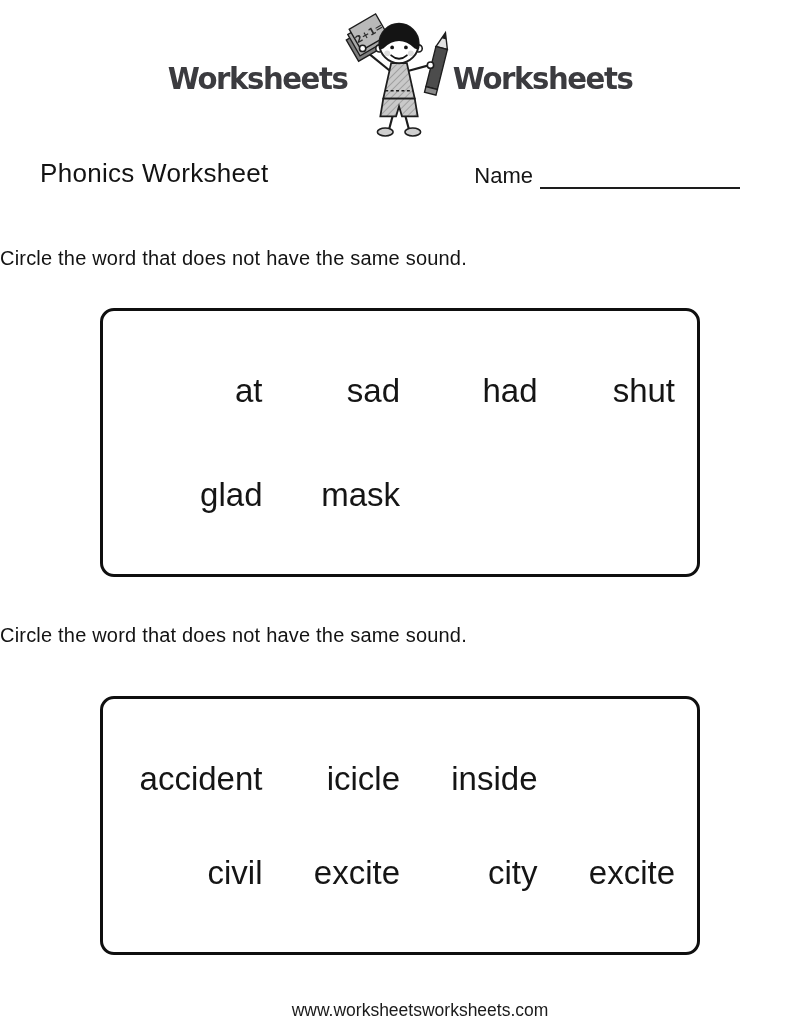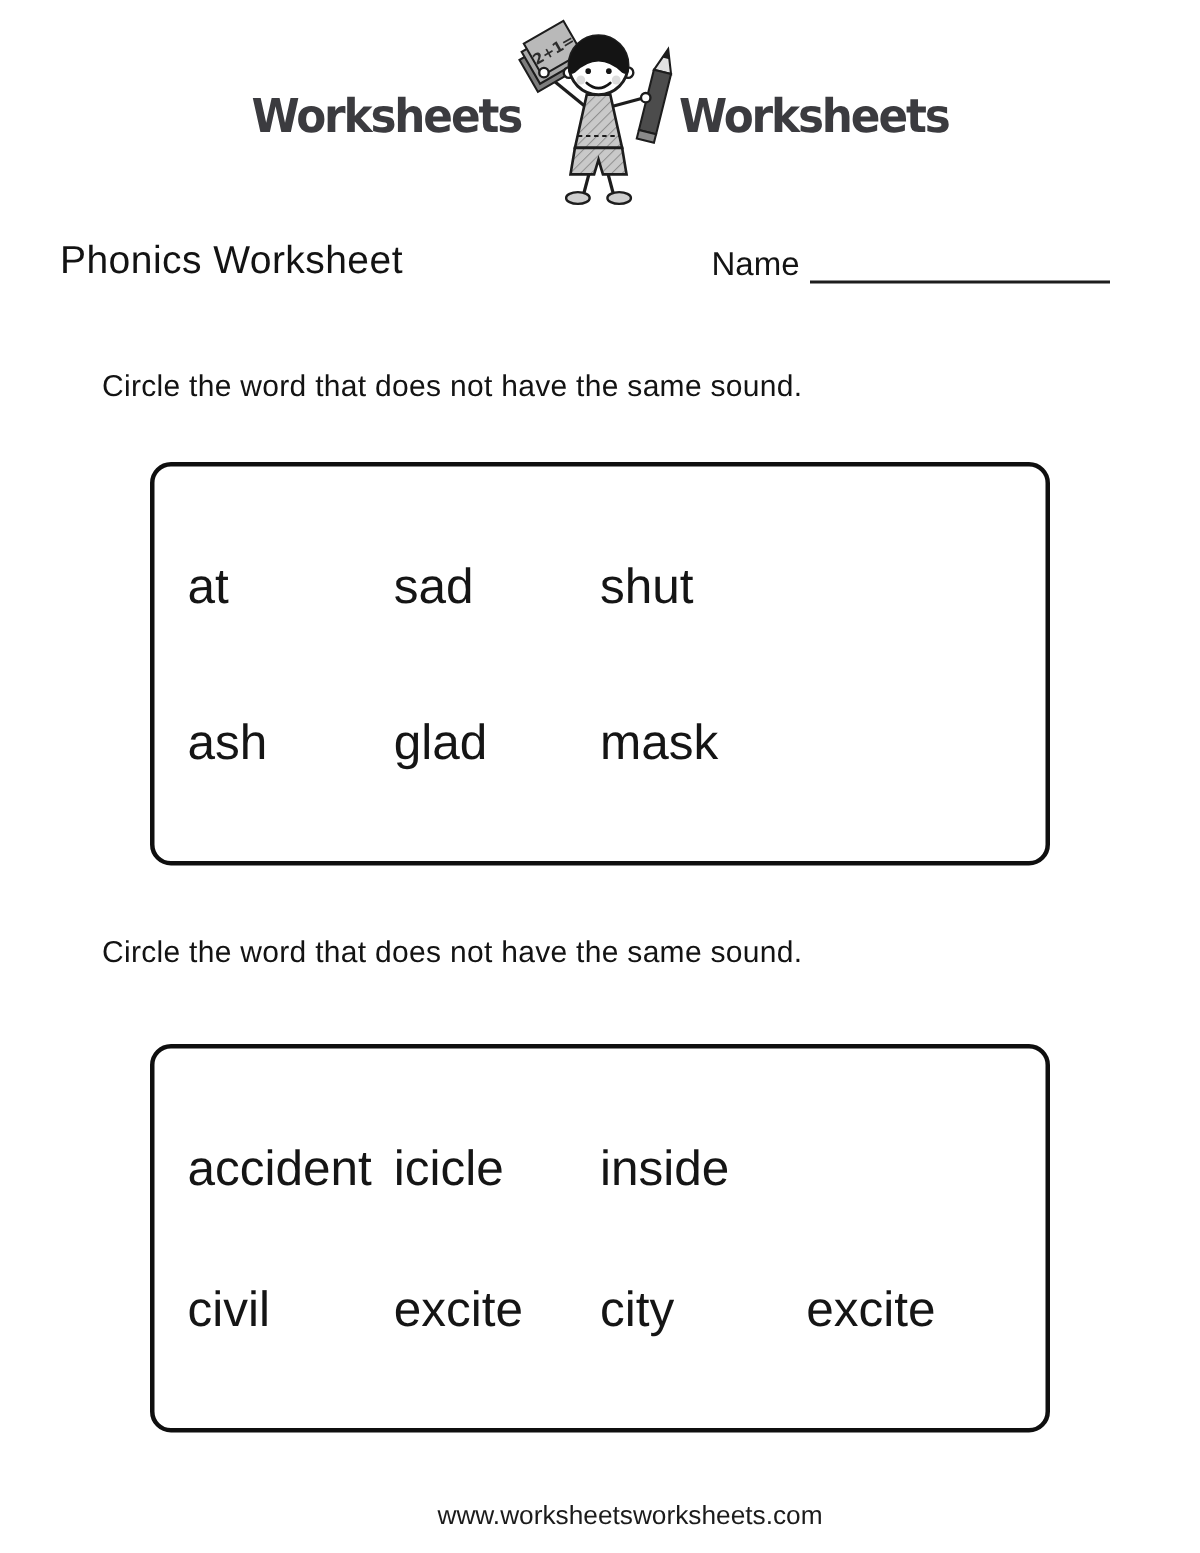--- a/index.html
+++ b/index.html
@@ -51,21 +51,20 @@
     gap:7px;
   }
   .name-line {
     width:200px;
     height:27px;
     border-bottom:2px solid #1d1d1d;
   }
 
   
   .instruction {
-    padding-left:68px;
     font-size:20px;
     letter-spacing:.2px;
     color:#131313;
   }
   .instruction.first  { margin-top:58px; }
   .instruction.second { margin-top:47px; }
 
   .word-box {
     width:594px;
     margin:38px auto 0;
@@ -80,21 +79,21 @@
   .word-box.box-2 { margin-top:49px; height:253px; gap:56px; }
 
   .word-row {
     display:grid;
     grid-template-columns:repeat(4, 1fr);
     padding:0 22px;
   }
   .word {
     font-size:33px;
     color:#151515;
-    text-align:left;
+    text-align:right;
     white-space:nowrap;
   }
 
   
   .footer {
     position:absolute;
     bottom:14px; left:0;
     width:100%;
     text-align:center;
     font-size:17.5px;
@@ -166,24 +165,24 @@
     <span class="name-line"></span>
   </div>
 </div>
 
 <div class="instruction first">Circle the word that does not have the same sound.</div>
 
 <div class="word-box box-1">
   <div class="word-row">
     <span class="word">at</span>
     <span class="word">sad</span>
+    <span class="word">had</span>
     <span class="word">shut</span>
   </div>
   <div class="word-row">
-    <span class="word">ash</span>
     <span class="word">glad</span>
     <span class="word">mask</span>
   </div>
 </div>
 
 <div class="instruction second">Circle the word that does not have the same sound.</div>
 
 <div class="word-box box-2">
   <div class="word-row">
     <span class="word">accident</span>

